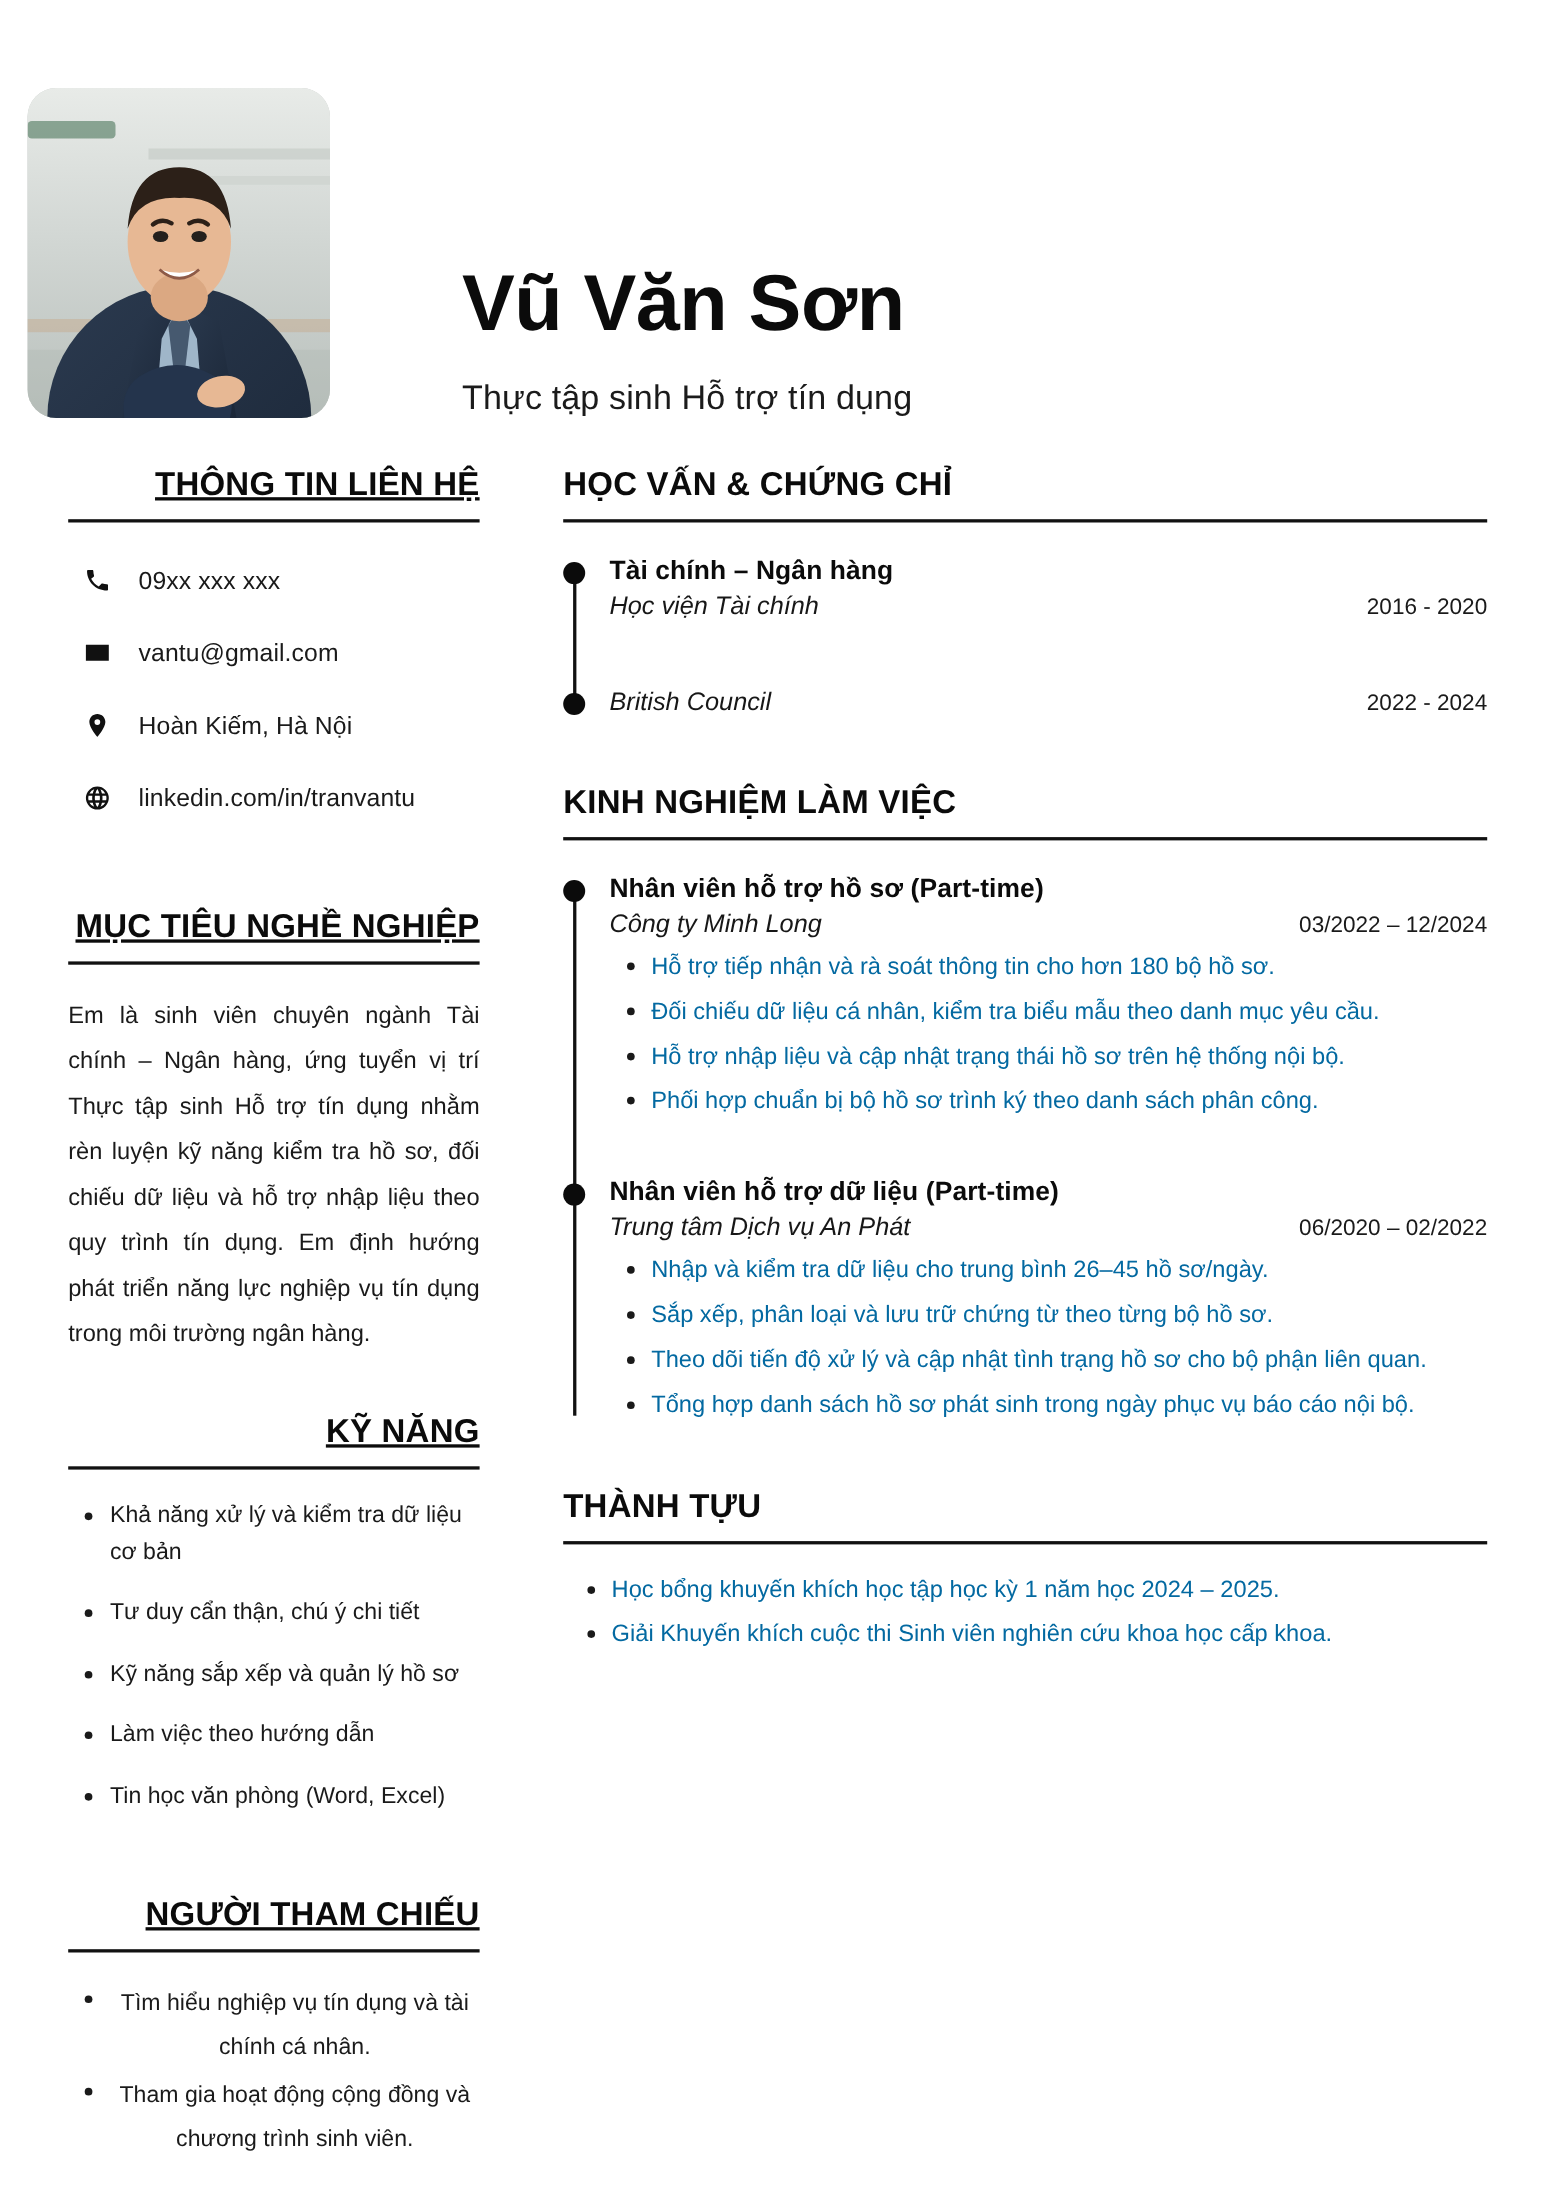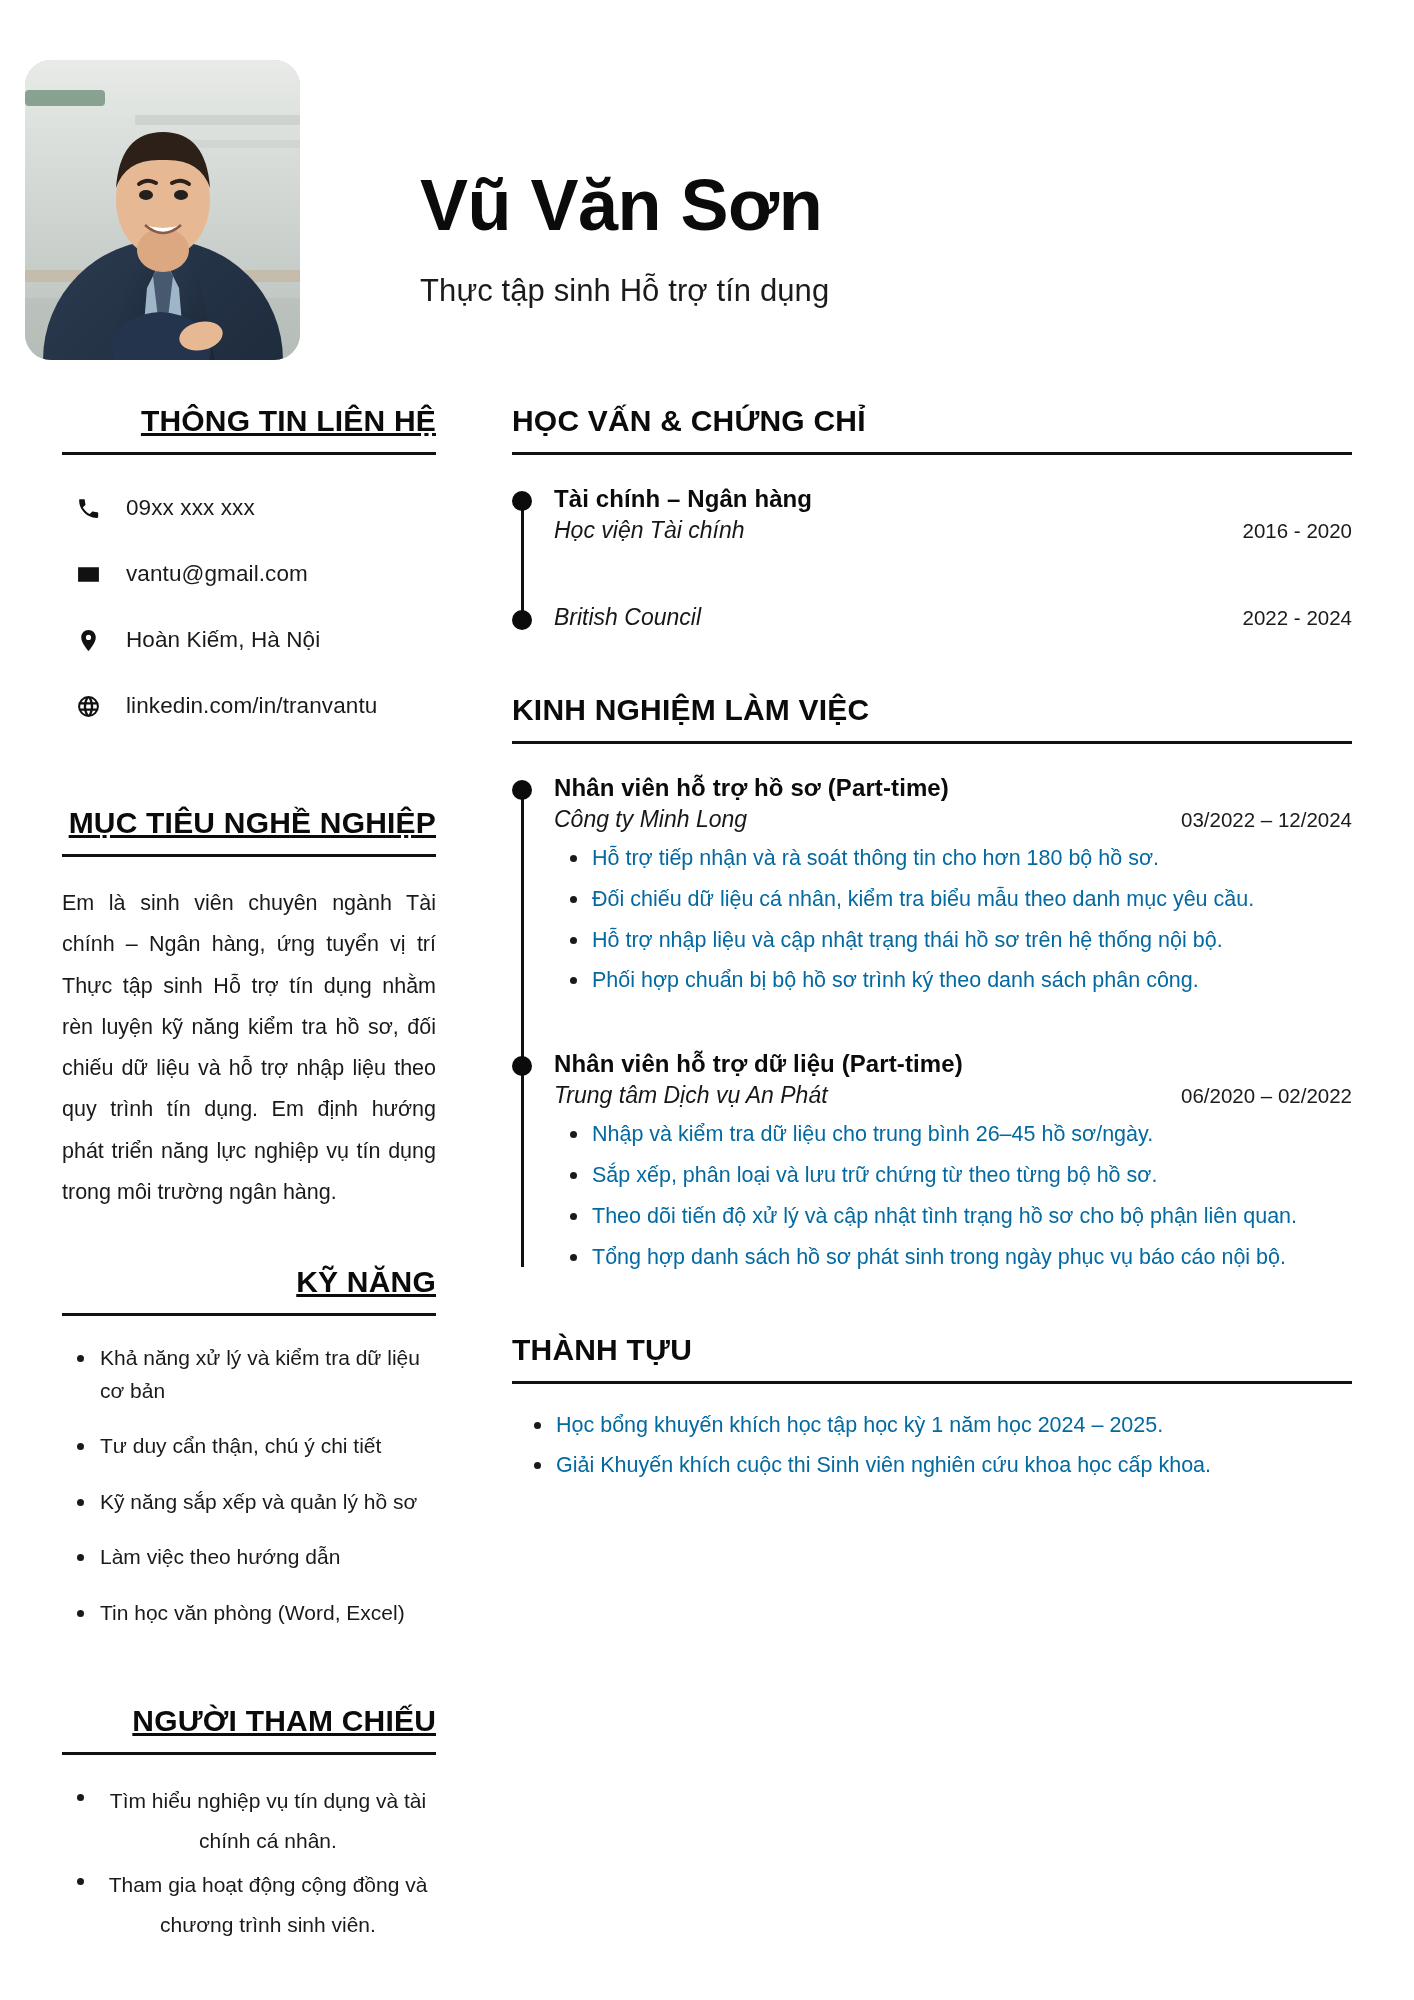--- a/index.html
+++ b/index.html
@@ -12,22 +12,22 @@
   body {
     font-family: "Liberation Sans", sans-serif;
     color: #111111;
     position: relative;
     overflow: hidden;
   }
 
   
   .header {
     display: flex;
-    align-items: center;
-    padding: 60px 0 0 0;
+    align-items: flex-end;
+    padding: 80px 0 0 0;
   }
   .photo-wrap {
     width: 300px;
     display: flex;
     justify-content: center;
     padding-left: 25px;
   }
   .photo {
     width: 295px;
     height: 300px;
@@ -80,21 +80,21 @@
     height: 3px;
     background: #111111;
     margin-top: 14px;
   }
   .sec-left-rule { margin: 14px 0 0 0; }
 
   
   .contact-list { margin-top: 28px; }
   .contact-row {
     display: flex;
-    align-items: flex-end;
+    align-items: flex-start;
     margin-bottom: 25px;
     padding-left: 14px;
     margin-top: 40px;
   }
   .contact-ico {
     width: 36px;
     flex: 0 0 36px;
     display: flex;
     align-items: center;
     justify-content: flex-start;

